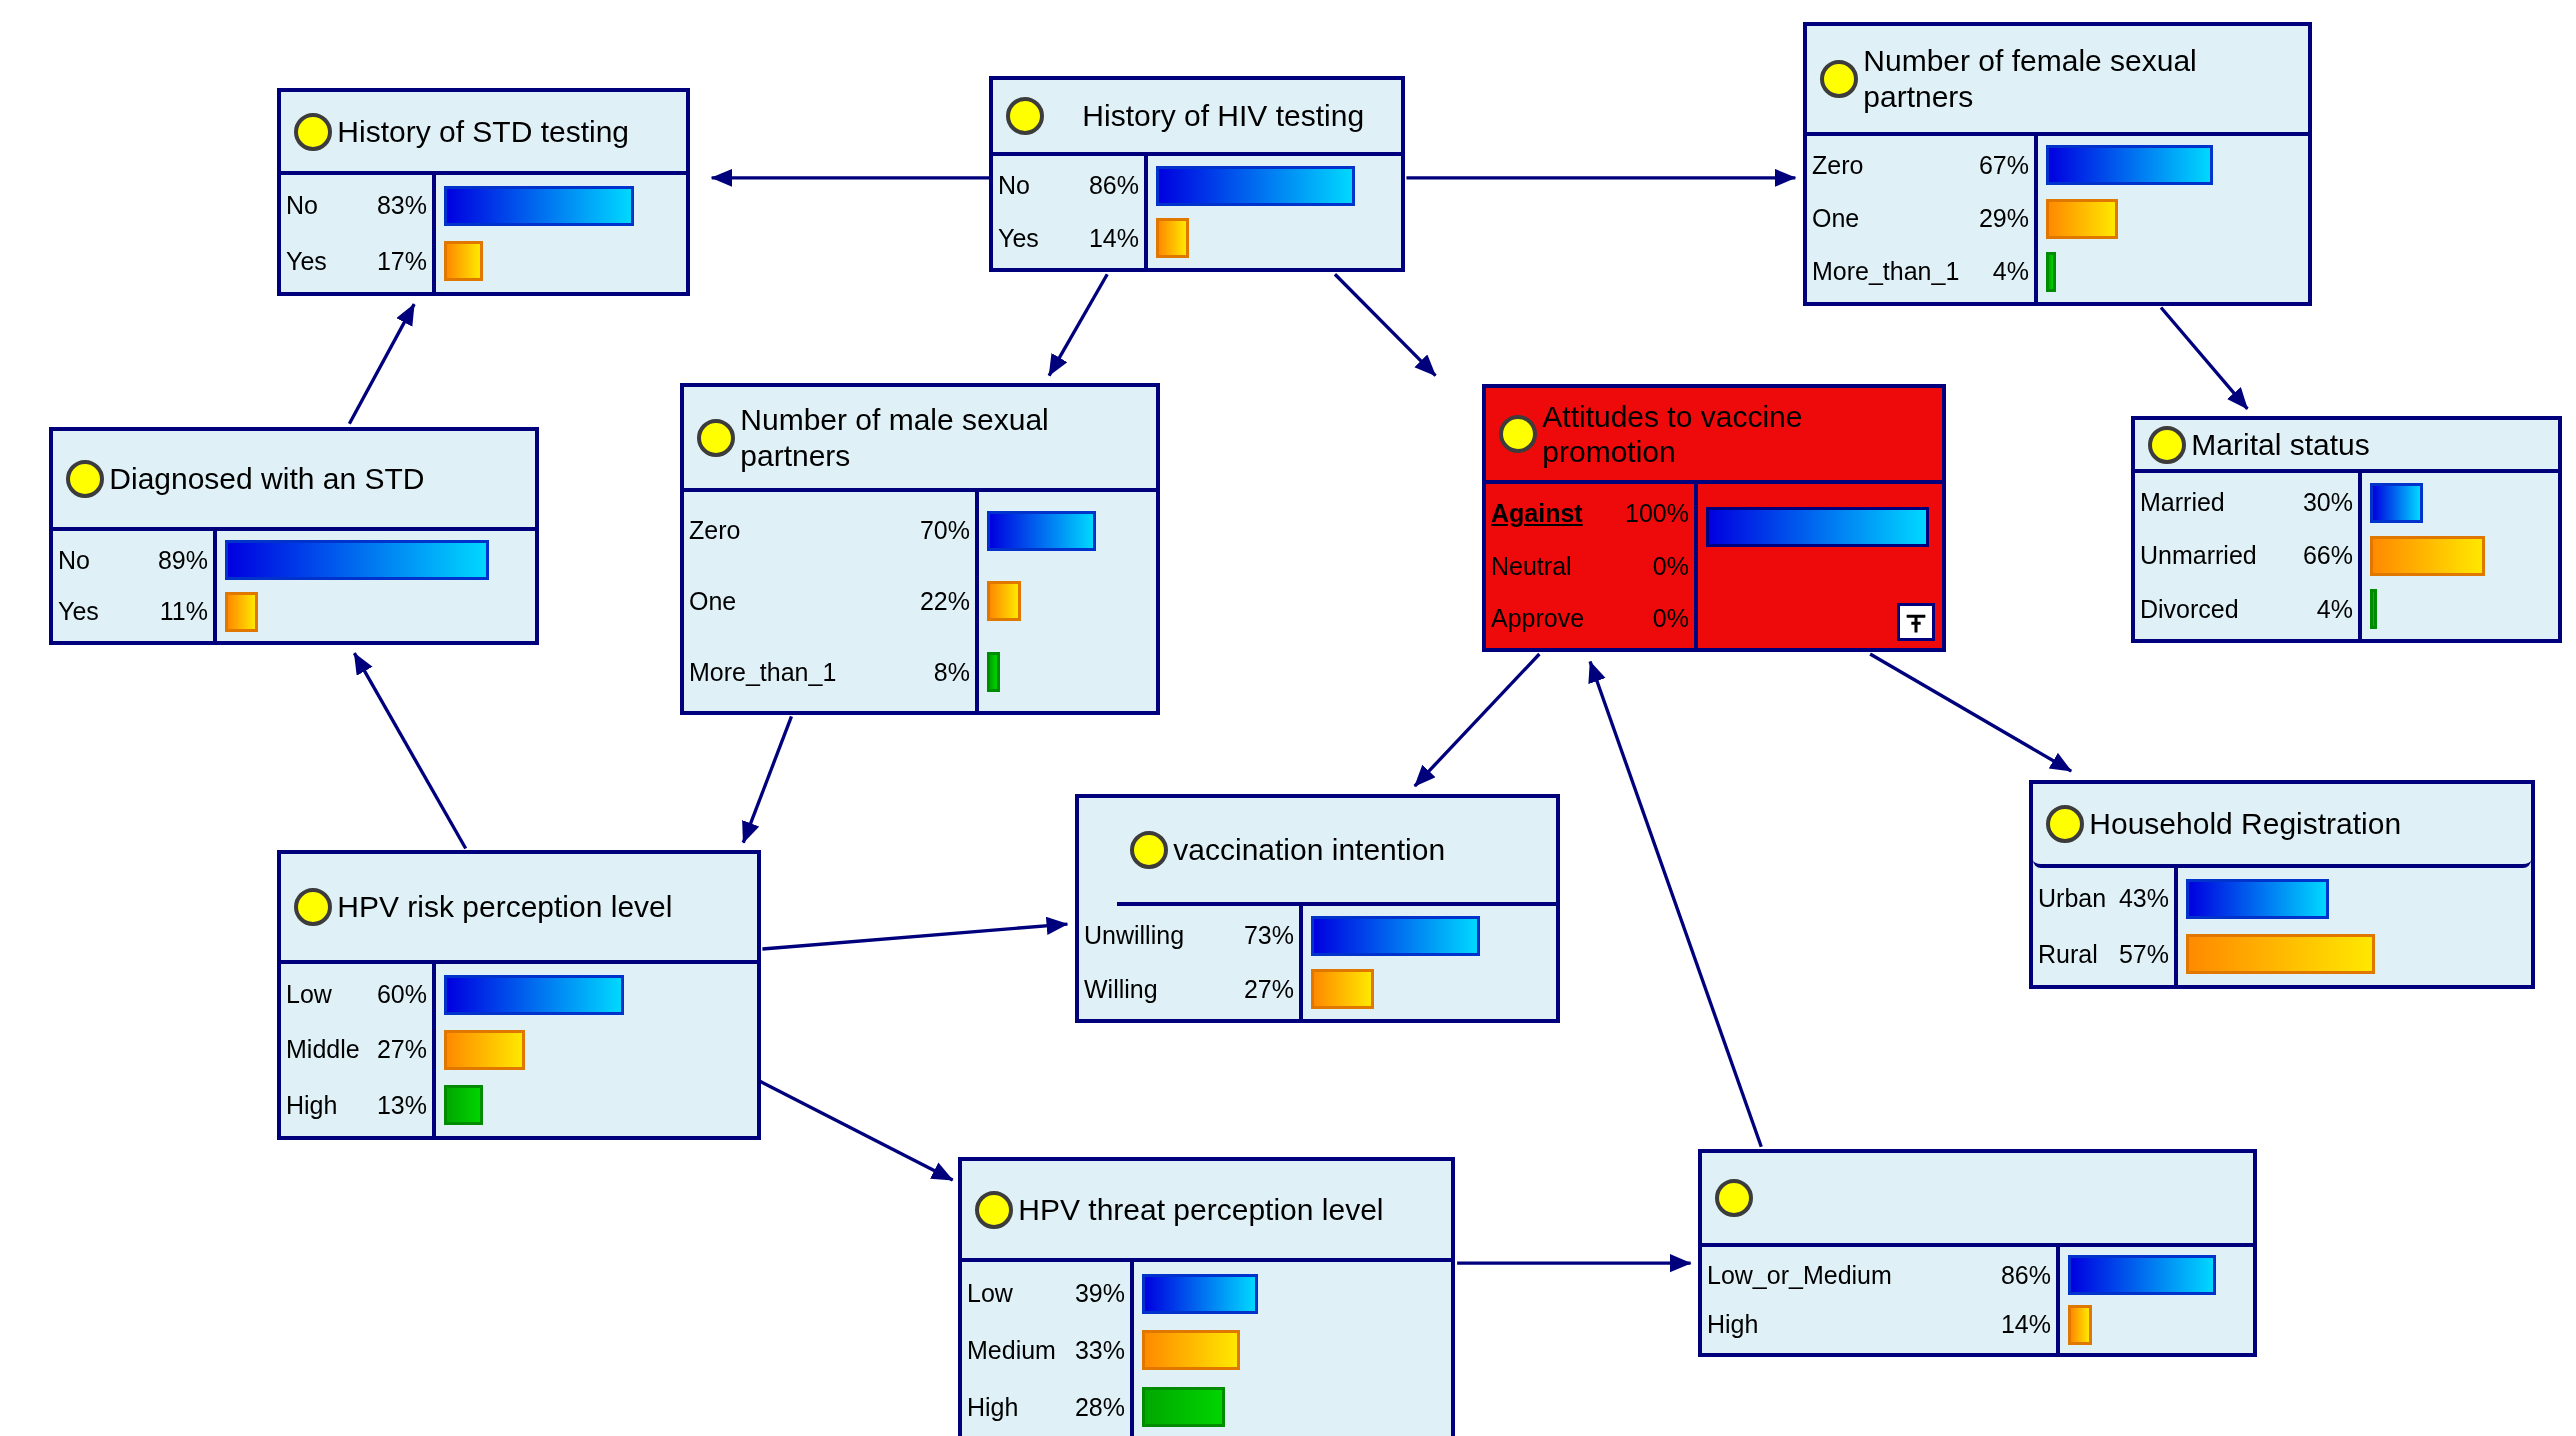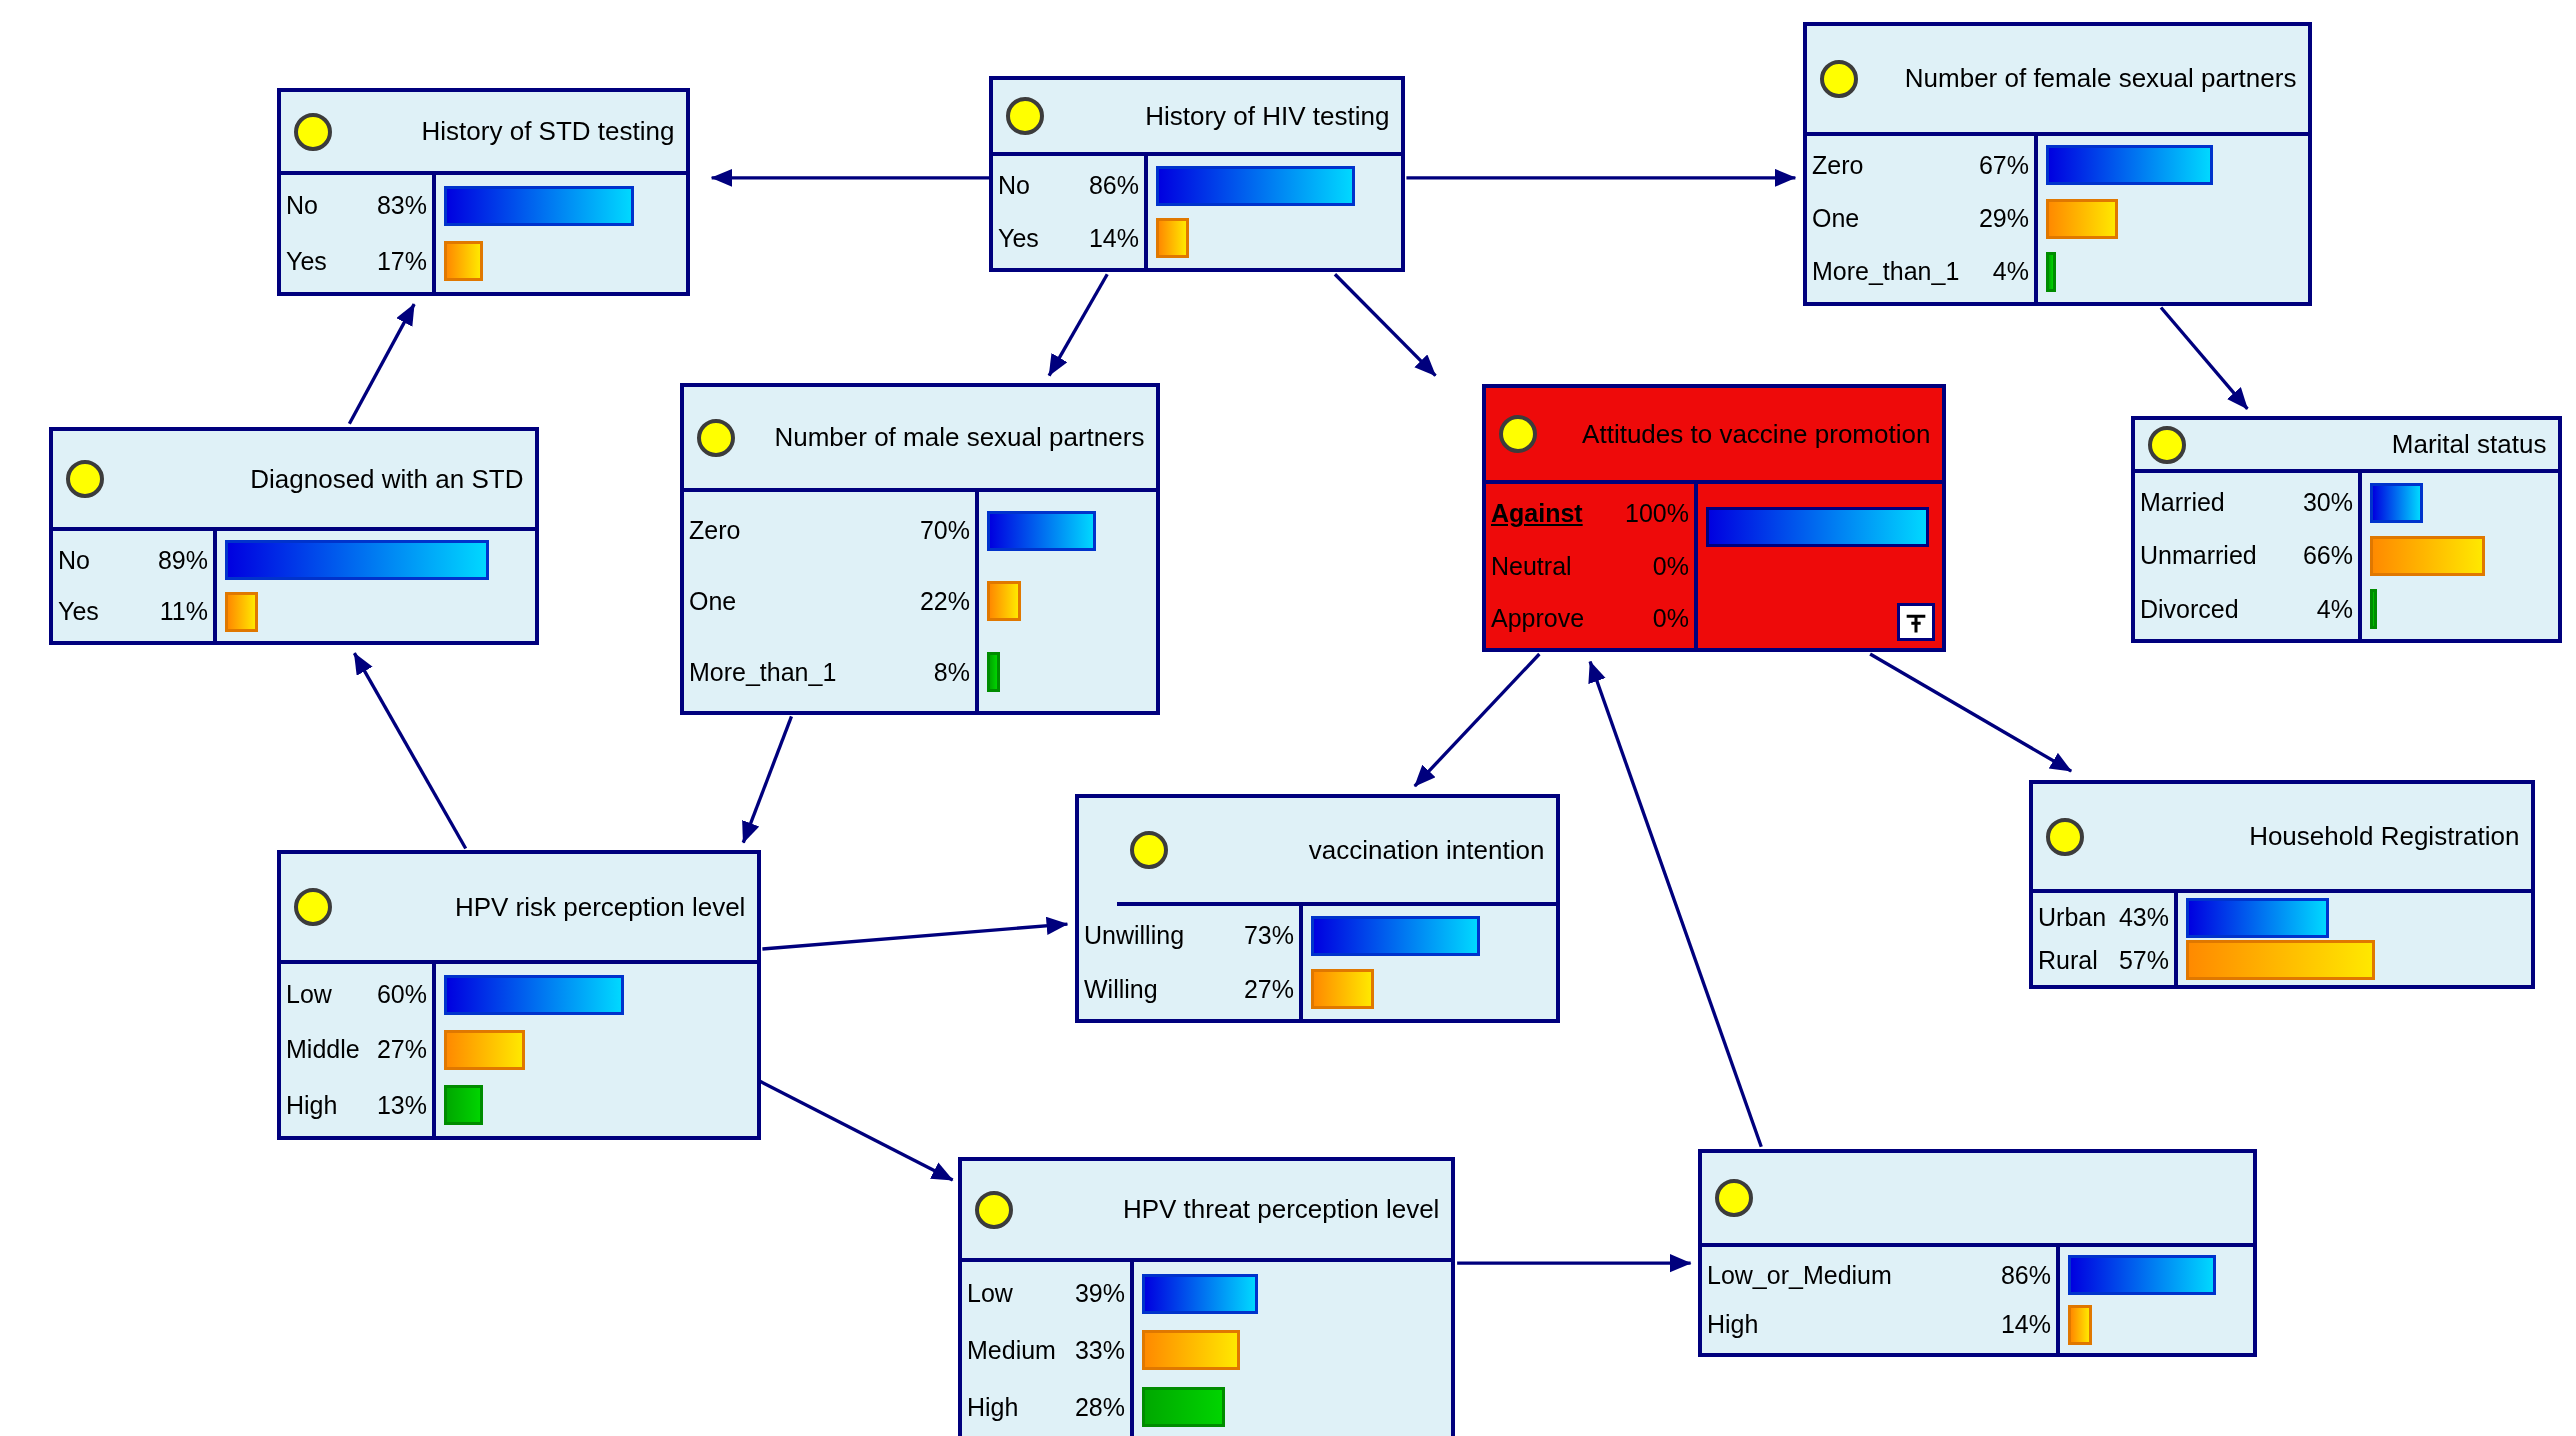--- a/index.html
+++ b/index.html
@@ -2,21 +2,21 @@
 <html style="font-size:13.3px"><head>
 <meta charset="utf-8">
 <style>
   html,body{margin:0;padding:0;background:#ffffff;}
   body{width:2576px;height:1436px;font-family:"Liberation Sans",sans-serif;}
   #stage{position:relative;width:2576px;height:1436px;overflow:hidden;}
   #edges{position:absolute;left:0;top:0;z-index:1;}
   .node{position:absolute;border:4.2px solid #00007d;box-sizing:border-box;z-index:2;display:flex;flex-direction:column;}
   .title-row{display:flex;align-items:center;border-bottom:4.2px solid #00007d;box-sizing:border-box;flex:none;}
   .state-circle{flex:none;width:38px;height:38px;border-radius:50%;background:#ffff00;border:4.2px solid #3c3c3c;margin-left:13.3px;box-sizing:border-box;}
-  .node-title{flex:1;text-align:right;font-size:26px;line-height:1.18;color:#000;padding:0 11.6px 0 5px;}
+  .node-title{flex:1;text-align:left;font-size:30px;line-height:1.18;color:#000;padding:0 11.6px 0 5px;}
   .node-body{flex:1;display:flex;min-height:0;}
   .labels-col{flex:none;border-right:4.2px solid #00007d;box-sizing:border-box;display:flex;flex-direction:column;justify-content:space-around;padding:3.3px 5px;}
   .state-row{display:flex;justify-content:space-between;align-items:center;font-size:25px;color:#000;white-space:nowrap;}
   .state-pct{margin-left:6.6px;}
   .emph{font-weight:bold;text-decoration:underline;}
   .bars-col{flex:1;display:flex;flex-direction:column;justify-content:space-around;padding:3.3px 13.3px 3.3px 8.3px;min-width:0;}
   .bar-row{display:flex;align-items:center;}
   .bar{height:40px;border:3.3px solid;box-sizing:border-box;}
   .finding-icon{position:absolute;right:6.6px;bottom:6.6px;width:38px;height:38px;background:#ffffff;border:3.3px solid #00007d;box-sizing:border-box;display:flex;align-items:center;justify-content:center;z-index:3;}
 </style>
@@ -317,21 +317,21 @@
             <div class="bar" style="width: 73%; background: linear-gradient(to right, rgb(0, 0, 224), rgb(0, 216, 255)); border-color: rgb(0, 51, 204);"></div>
           </div>
           <div class="bar-row">
             <div class="bar" style="width: 27%; background: linear-gradient(to right, rgb(255, 138, 0), rgb(255, 232, 0)); border-color: rgb(224, 120, 0);"></div>
           </div>
         </div>
     </div>
 
   </div>
     <div class="node" style="left: 2029px; top: 780px; width: 506px; height: 209px; background: rgb(223, 241, 247);">
-    <div class="title-row" style="height: 109px;">
+    <div class="title-row" style="height: 84px; border-radius: 8px;">
       <span class="state-circle"></span>
       <span class="node-title">Household Registration</span>
     </div>
     <div class="node-body">
       <div class="labels-col" style="width: 145px;">
           <div class="state-row">
             <span class="state-label">Urban</span>
             <span class="state-pct">43%</span>
           </div>
           <div class="state-row">

